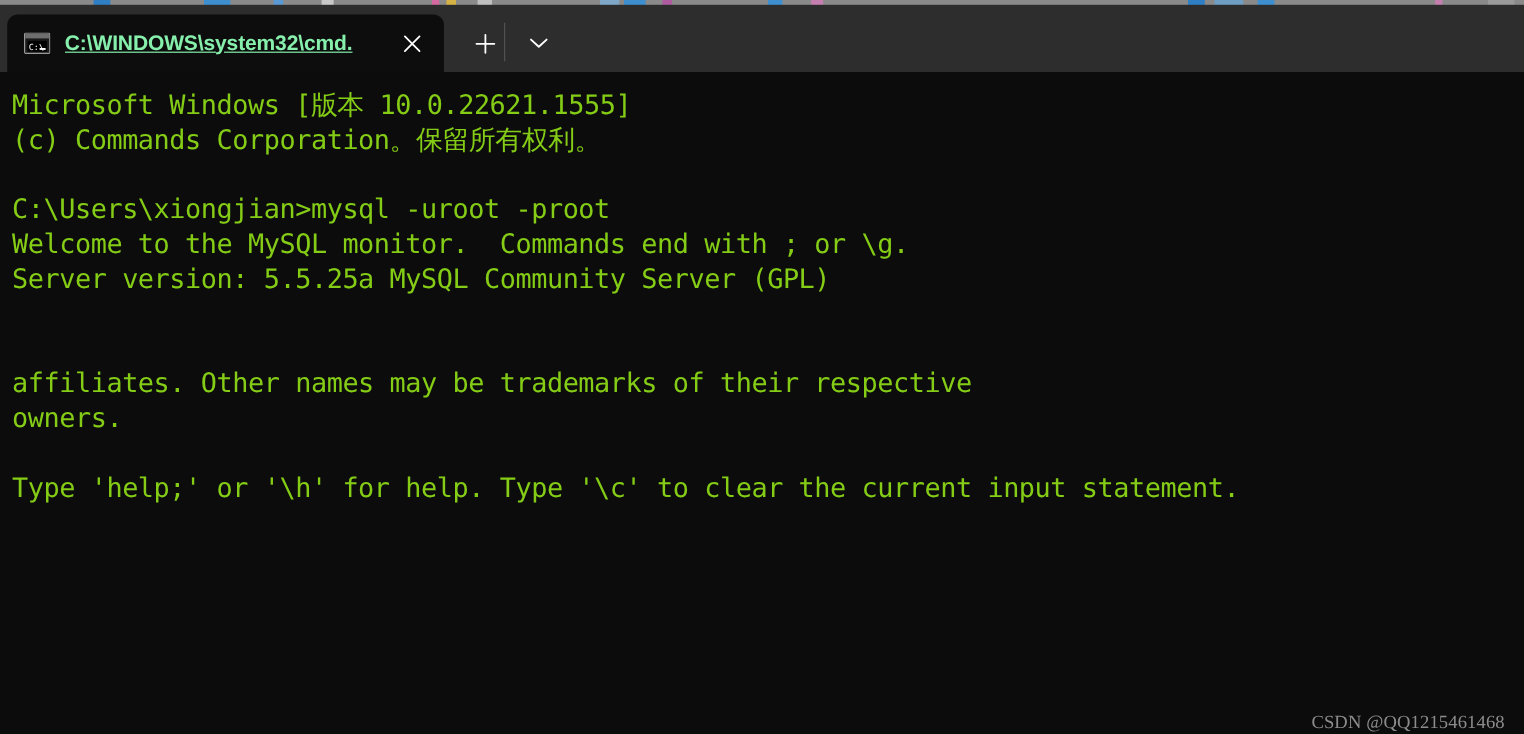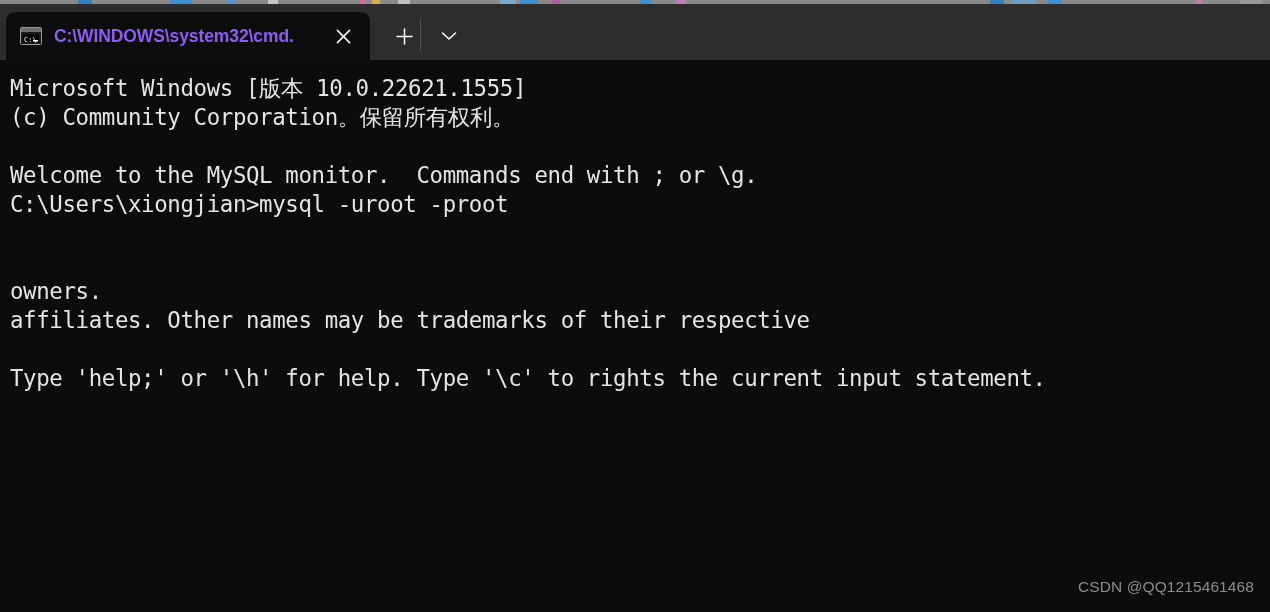--- a/index.html
+++ b/index.html
@@ -62,29 +62,30 @@
   }
   .tab-icon {
     width: 22px;
     height: 18px;
     flex: 0 0 auto;
     margin-right: 12px;
     position: relative;
   }
   .tab-title {
     flex: 1 1 auto;
-    color: #8b5cf6;
+    color: #86efac;
     font-size: 17.5px;
     font-weight: 600;
     letter-spacing: -0.1px;
     white-space: nowrap;
     overflow: hidden;
     -webkit-mask-image: linear-gradient(to right, #000 0, #000 238px, transparent 258px);
     mask-image: linear-gradient(to right, #000 0, #000 238px, transparent 258px);
     font-family: "Liberation Sans", sans-serif;
+    text-decoration: underline;
   }
   .tab-close {
     flex: 0 0 auto;
     width: 34px;
     height: 34px;
     margin-right: 10px;
     display: flex;
     align-items: center;
     justify-content: center;
     border-radius: 4px;
@@ -119,43 +120,43 @@
     width: 1270px;
     height: 552px;
     background: #0c0c0c;
     padding: 14px 0 0 10px;
     box-sizing: border-box;
   }
   .term-line {
     font-family: "DejaVu Sans Mono", "Liberation Mono", monospace;
     font-size: 22.4px;
     line-height: 29px;
-    color: #e5e5e5;
+    color: #84cc16;
     white-space: pre;
     letter-spacing: -0.37px;
     height: 29px;
   }
   .term-line.blank { color: transparent; }
   .term-line .cursor {
     display: inline-block;
     width: 2px;
     height: 25px;
     background: #cccccc;
     vertical-align: -5px;
     margin-left: 2px;
   }
 
   
   .watermark {
     position: absolute;
     right: 16px;
-    bottom: 16px;
+    bottom: 0;
     color: #8c8c8c;
     font-size: 15.5px;
-    font-family: Liberation Sans, sans-serif;
+    font-family: Liberation Serif, serif;
     letter-spacing: 0.1px;
     margin-top: 37px;
   }
 </style>
 </head>
 <body>
 
 <div id="app">
 
   <div class="desktop-sliver">
@@ -208,27 +209,28 @@
 
     <div class="strip-btn btn-dropdown">
       <svg width="16" height="10" viewBox="0 0 16 10">
         <path d="M1.5 2 L8 8 L14.5 2" stroke="#ffffff" stroke-width="1.6" fill="none" stroke-linecap="round" stroke-linejoin="round"></path>
       </svg>
     </div>
   </div>
 
   <div class="terminal">
     <div class="term-line">Microsoft Windows [版本 10.0.22621.1555]</div>
-    <div class="term-line">(c) Community Corporation。保留所有权利。</div>
-    <div class="term-line blank"></div>
+    <div class="term-line">(c) Commands Corporation。保留所有权利。</div>
+    <div class="term-line blank"></div>
+    <div class="term-line">C:\Users\xiongjian&gt;mysql -uroot -proot</div>
     <div class="term-line">Welcome to the MySQL monitor.  Commands end with ; or \g.</div>
-    <div class="term-line">C:\Users\xiongjian&gt;mysql -uroot -proot</div>
-    <div class="term-line blank"></div>
-    <div class="term-line blank"></div>
+    <div class="term-line">Server version: 5.5.25a MySQL Community Server (GPL)</div>
+    <div class="term-line blank"></div>
+    <div class="term-line blank"></div>
+    <div class="term-line">affiliates. Other names may be trademarks of their respective</div>
     <div class="term-line">owners.</div>
-    <div class="term-line">affiliates. Other names may be trademarks of their respective</div>
-    <div class="term-line blank"></div>
-    <div class="term-line">Type 'help;' or '\h' for help. Type '\c' to rights the current input statement.</div>
+    <div class="term-line blank"></div>
+    <div class="term-line">Type 'help;' or '\h' for help. Type '\c' to clear the current input statement.</div>
     <div class="term-line blank"></div>
   </div>
 
   <div class="watermark">CSDN @QQ1215461468</div>
 </div>
 
 </body></html>

